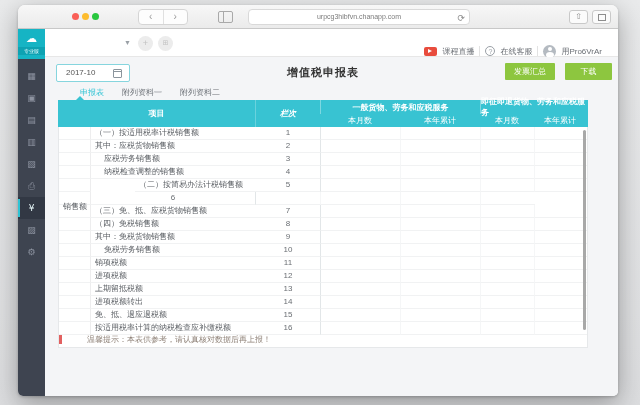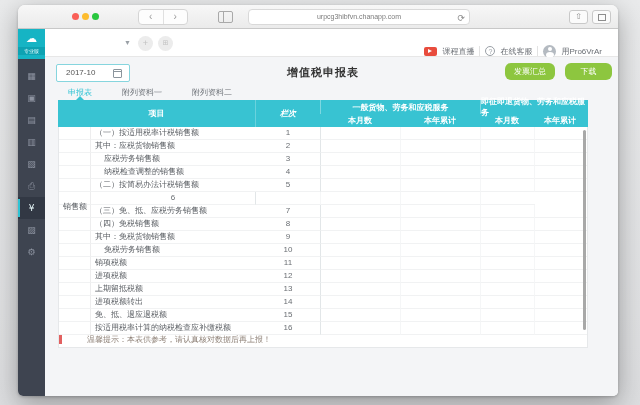--- a/index.html
+++ b/index.html
@@ -55,37 +55,37 @@
   .side-item.active:before { content:""; position:absolute; left:0; top:2px; bottom:2px; width:2px; background:#2fc3d4; }
   .side-item.active .si-glyph { color:#e8f8fa; }
 
   
   .main { position:absolute; left:27px; top:52px; right:0; bottom:0; background:#f4f5f7; }
   .datepicker { position:absolute; left:11px; top:7px; width:74px; height:18px; background:#fff; border:1px solid #86d5de; border-radius:2px;
                 font-size:8px; color:#555; line-height:16px; padding-left:9px; }
   .cal-icon { position:absolute; right:7px; top:3.5px; width:9px; height:9px; border:1px solid #8b959d; border-radius:1px; }
   .cal-icon:before { content:""; position:absolute; left:0; right:0; top:1.5px; height:1px; background:#8b959d; }
   .page-title { position:absolute; left:158px; width:240px; top:8px; text-align:center; font-size:11px; font-weight:bold; color:#333; letter-spacing:1px; }
-  .btn-green { position:absolute; top:6px; height:17px; background:#8dc63f; border-radius:6px; color:#fff; font-size:8px;
+  .btn-green { position:absolute; top:6px; height:17px; background:#8dc63f; border-radius:1px; color:#fff; font-size:8px;
                text-align:center; line-height:17px; }
   .btn-summary { left:460px; width:50px; } .btn-download { left:520px; width:47px; }
-  .tabsrow { position:absolute; left:23px; top:29px; height:14px; display:flex; gap:30px; }
+  .tabsrow { position:absolute; left:35px; top:29px; height:14px; display:flex; gap:18px; }
   .tab { font-size:8px; color:#6d7278; line-height:13px; }
   .tab.active { color:#2fc3d4; }
   .tab-caret { position:absolute; left:31px; top:39px; width:0; height:0; border-left:4px solid transparent; border-right:4px solid transparent;
                border-bottom:4px solid #38c3d2; z-index:2; }
 
   
   .card { position:absolute; left:13px; top:43px; width:530px; height:248px; background:#fff; border:1px solid #e6e8ea; border-top:none; }
   .thead { display:grid; grid-template-columns:32px 165px 65px 80px 80px 54px 52px; grid-template-rows:14px 13px; background:#38c3d2; margin:0 -1px; }
   .th { display:flex; align-items:center; justify-content:center; color:#fff; font-size:8px; font-weight:bold; }
   .th.item { grid-column:1/3; grid-row:1/3; } .th.line { grid-column:3; grid-row:1/3; border-left:1px solid rgba(255,255,255,.25);font-style:italic; }
   .th.g1 { grid-column:4/6; grid-row:1; border-left:1px solid rgba(255,255,255,.35); }
   .th.g2 { grid-column:6/8; grid-row:1; border-left:1px solid rgba(255,255,255,.35); }
-  .th.sub { grid-row:2; font-weight:bold; }
+  .th.sub { grid-row:2; font-weight:normal; }
   .tbody { position:relative; }
   .trow { display:grid; grid-template-columns:32px 165px 65px 80px 80px 54px 52px; height:13px; }
   .c { border-bottom:1px solid #f1f2f3; font-size:8px; color:#5a5e63; line-height:12px; overflow:hidden; white-space:nowrap; }
   .cg { border-right:1px solid #ededee; }
   .cl { text-align:center; border-right:1px solid #e2e6e8; color:#6a6e73; }
   .cv { border-right:1px solid #f5f6f7; } .trow .cv:last-child { border-right:none; }
   .group-label { position:absolute; left:0; top:27px; width:32px; height:158px; display:flex; align-items:center; justify-content:center;
                  font-size:8px; color:#5a5e63; z-index:1; }
   .vscroll { position:absolute; right:1px; top:30px; width:3px; height:200px; background:#a8a8a8; border-radius:2px; }
   .note-row { position:absolute; left:0; right:0; bottom:0; height:13px; font-size:8px; color:#8f8278; line-height:12px; padding-left:28px; }
@@ -224,38 +224,38 @@
               <div class="c cg"></div>
               <div class="c ci" style="padding-left: 13px;">纳税检查调整的销售额</div>
               <div class="c cl">4</div>
               <div class="c cv"></div>
               <div class="c cv"></div>
               <div class="c cv"></div>
               <div class="c cv"></div>
             </div>
             <div class="trow">
               <div class="c cg"></div>
-              <div class="c ci" style="padding-left: 4px;">（二）按简易办法计税销售额</div>
+              <div class="c ci" style="padding-left: 4px; margin-left: 44px;">（二）按简易办法计税销售额</div>
               <div class="c cl">5</div>
               <div class="c cv"></div>
               <div class="c cv"></div>
               <div class="c cv"></div>
               <div class="c cv"></div>
             </div>
             <div class="trow">
               <div class="c cg"></div>
               <div class="c cl">6</div>
               <div class="c cv"></div>
               <div class="c cv"></div>
               <div class="c cv"></div>
               <div class="c cv"></div>
             </div>
             <div class="trow">
               <div class="c cg"></div>
-              <div class="c ci" style="padding-left: 4px;">（三）免、抵、应税劳务销售额</div>
+              <div class="c ci" style="padding-left: 4px;">（三）免、抵、应税货物销售额</div>
               <div class="c cl">7</div>
               <div class="c cv"></div>
               <div class="c cv"></div>
               <div class="c cv"></div>
               <div class="c cv"></div>
             </div>
             <div class="trow">
               <div class="c cg"></div>
               <div class="c ci" style="padding-left: 4px;">（四）免税销售额</div>
               <div class="c cl">8</div>

